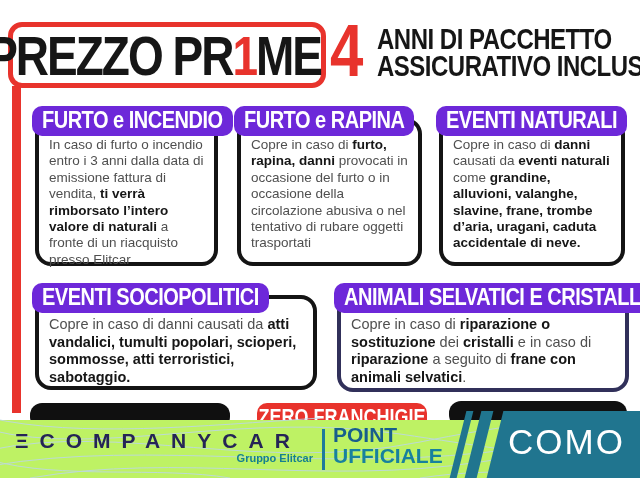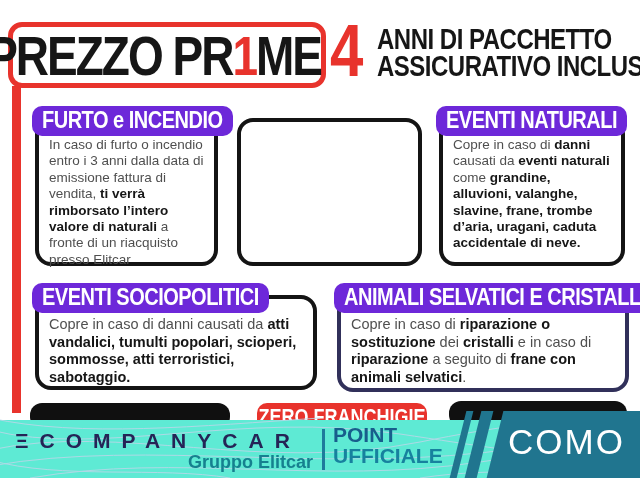--- a/index.html
+++ b/index.html
@@ -45,30 +45,30 @@
   .cut-pill { position:absolute; background:#101010; border-radius:12px; z-index:1; }
   .cut-pill.left  { left:30px;  top:403px; width:200px; height:26px; }
   .cut-pill.right { left:449px; top:401px; width:178px; height:26px; }
   .cut-pill.red {
     left:257px; top:403px; width:170px; height:28px; background:#e8332c; border-radius:10px;
     display:flex; align-items:center; justify-content:center; color:#fff;
   }
   .cut-pill.red .cond { font-size:18px; letter-spacing:0; }
 
   
-  .footer { position:absolute; left:0; top:420px; width:640px; height:58px; background:#5eead4; z-index:2; }
+  .footer { position:absolute; left:0; top:420px; width:640px; height:58px; background:#bef264; z-index:2; }
   .contours { position:absolute; left:0; top:-4px; width:640px; height:62px; }
   .brand {
     position:absolute; left:15px; top:9px; font-size:21px; font-weight:700;
     letter-spacing:11px; color:#252456; white-space:nowrap; z-index:3;
   }
   .brand .xi { letter-spacing:11px; }
   .group {
     position:absolute; left:45px; top:32px; width:268px; text-align:right;
-    font-size:18px; font-weight:700; color:#16808f; z-index:3;
+    font-size:11px; font-weight:700; color:#16808f; z-index:3;
   }
   .divider { position:absolute; left:322px; top:9px; width:3px; height:41px; background:#1e7b9c; z-index:3; }
   .point { position:absolute; left:333px; top:4px; z-index:3; font-weight:700; line-height:21px; }
   .point .l1 { font-size:21px; color:#185e8c; }
   .point .l2 { font-size:21px; color:#17819e; }
 
   .como-wrap { position:absolute; left:428px; top:411px; width:232px; height:67px; z-index:4; }
   .stripe { position:absolute; top:0; height:67px; background:#20758f; transform:skewX(-14deg); }
   .stripe.s1 { left:30px; width:7px; }
   .stripe.s2 { left:45px; width:12px; }
@@ -93,20 +93,24 @@
     <div><span class="cond">ASSICURATIVO INCLUSO</span></div>
   </div>
 
   <div class="card c1">
     <div class="pill">
         <span class="cond">FURTO e INCENDIO</span>
       </div>
     <div class="card-body"><span>In caso di furto o incendio entro i 3 anni dalla data di emissione fattura di vendita, </span><span class="b">ti verrà rimborsato l’intero valore di naturali</span><span> a fronte di un riacquisto presso Elitcar</span></div>
   </div>
   <div class="card c2">
+    <div class="pill">
+        <span class="cond">FURTO e RAPINA</span>
+      </div>
+    <div class="card-body"><span>Copre in caso di </span><span class="b">furto, rapina, danni</span><span> provocati in occasione del furto o in occasione della circolazione abusiva o nel tentativo di rubare oggetti trasportati</span></div>
   </div>
   <div class="card c4 row2">
     <div class="pill">
         <span class="cond">EVENTI SOCIOPOLITICI</span>
       </div>
     <div class="card-body"><span>Copre in caso di danni causati da </span><span class="b">atti vandalici, tumulti popolari, scioperi, sommosse, atti terroristici, sabotaggio.</span></div>
   </div>
 
   <div class="card c3">
     <div class="pill">

